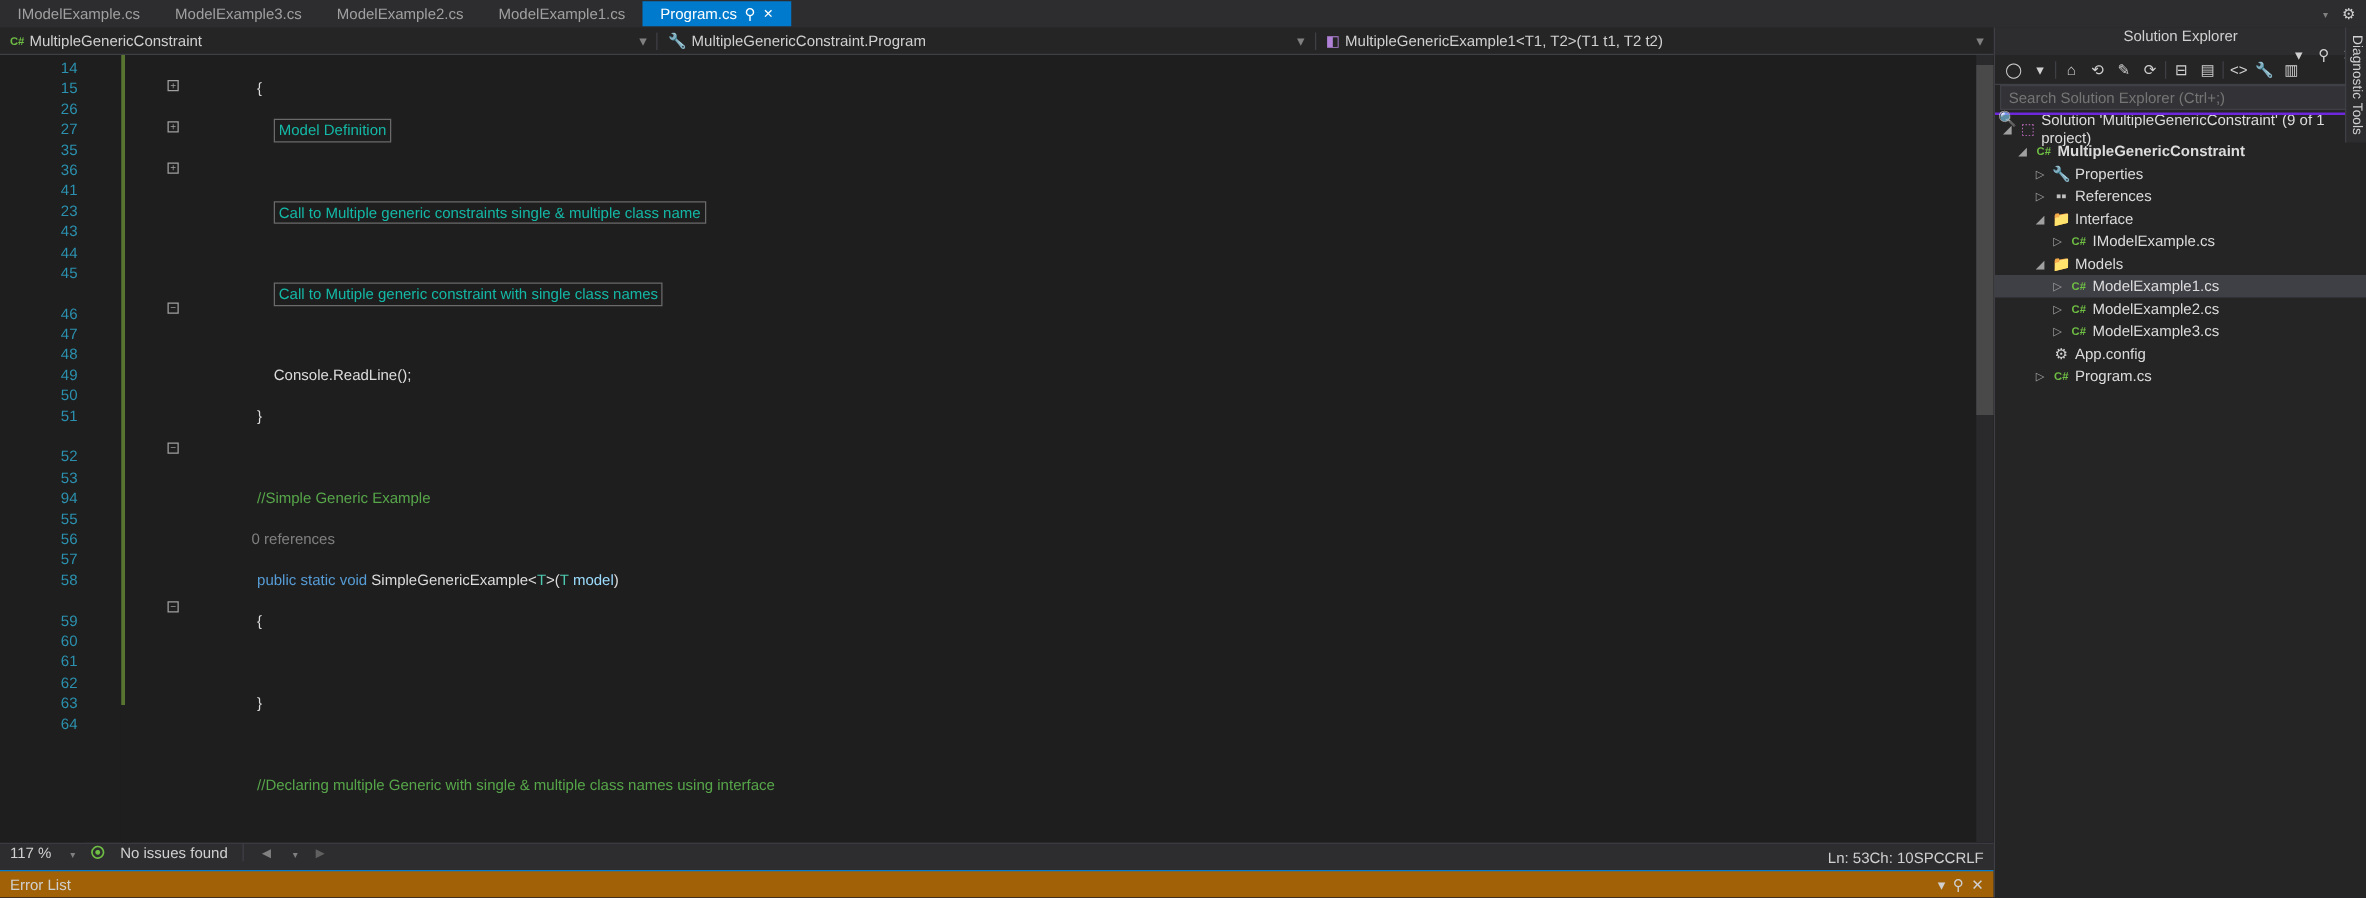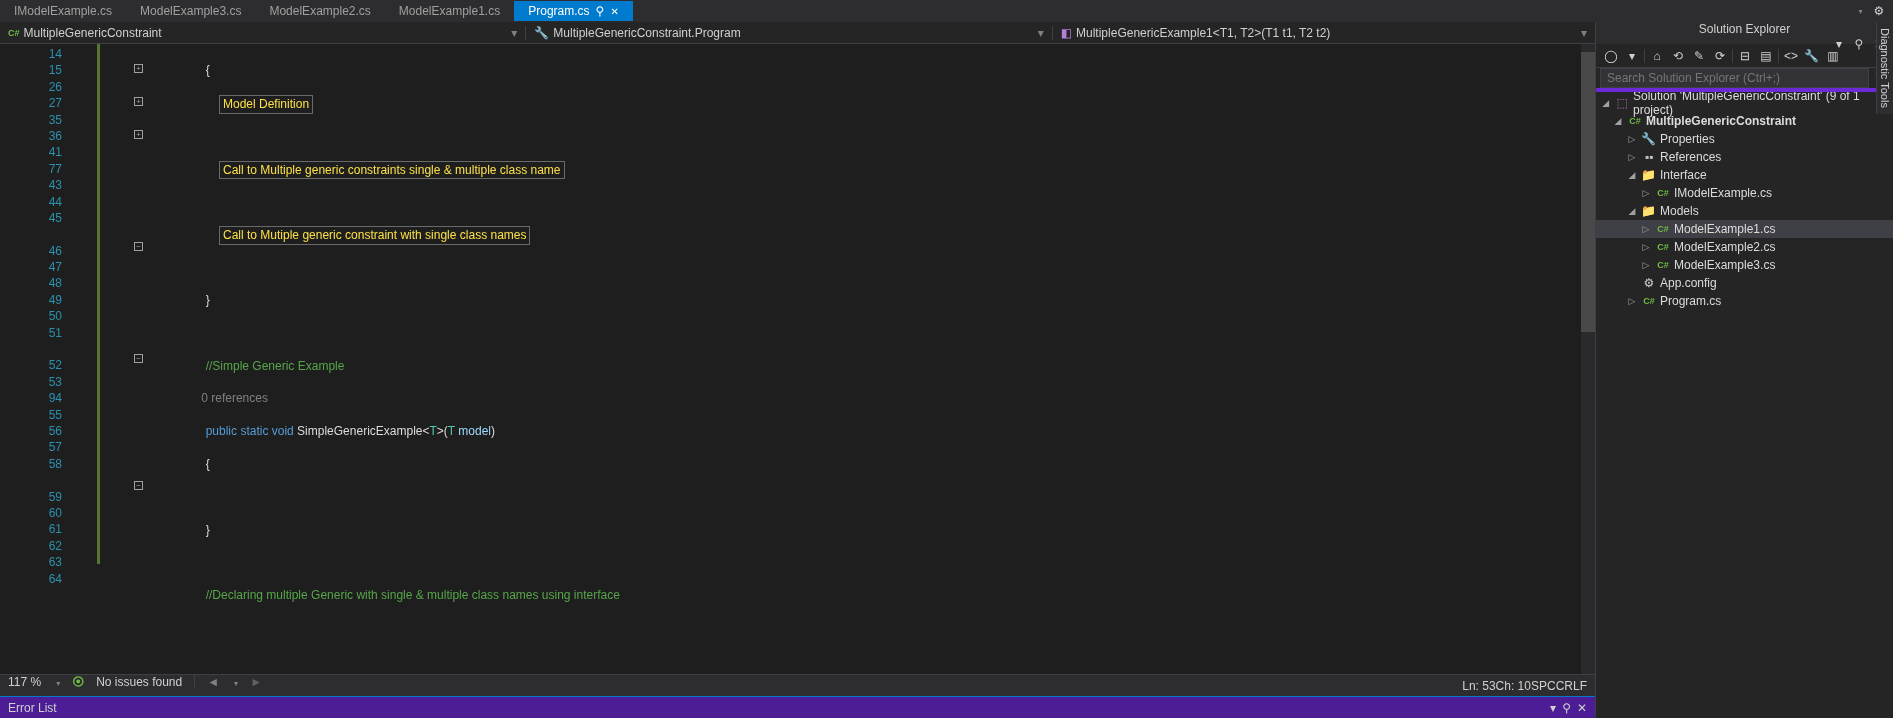--- a/index.html
+++ b/index.html
@@ -25,32 +25,32 @@
 .margin-col { width: 8px; background:#1e1e1e; position:relative;}
 .change-bar { position:absolute; left:0; width:3px; background:#577430;}
 .code-body { flex:1; line-height:16.4px; padding-top:2px; white-space:pre; overflow:hidden; position:relative;}
 .code-line { height:16.4px; padding-left: 4px;}
 .c-kw { color:#569cd6; }
 .c-type { color:#4ec9b0; }
 .c-cmt { color:#57a64a; }
 .c-meth { color:#dcdcdc; }
 .c-id { color:#dcdcdc; }
 .c-param { color:#9cdcfe;}
-.region-box { border:1px solid #6a6a6a; padding:0 3px; color:#fde047; display:inline-block;}
+.region-box { border:1px solid #6a6a6a; padding:0 3px; color:#14b8a6; display:inline-block;}
 .codelens { font-size:10px; color:#808080; height:16.4px; padding-left:4px;}
 .fold-glyph { position:absolute; width:9px; height:9px; border:1px solid #a0a0a0; color:#a0a0a0; font-size:8px; line-height:7px; text-align:center; background:#1e1e1e;}
 .status-bar { height:22px; background:#2d2d30; border-top:1px solid #3f3f46; display:flex; padding: 0 8px; gap:12px; color:#d0d0d0; font-size:11px;}
 .status-right { margin-left:auto; display:flex; align-items:center;}
-.error-list-bar { height:22px; background:#4c1d95; border-top:1px solid #007acc; color:#d0d0d0; padding:2px 8px; font-size:11px; display:flex; align-items:center;}
+.error-list-bar { height:22px; background:#a16207; border-top:1px solid #007acc; color:#d0d0d0; padding:2px 8px; font-size:11px; display:flex; align-items:center;}
 .sol-exp { width: 298px; background:#252526; border-left:1px solid #3f3f46; display:flex; flex-direction:column;}
 .sol-title { background:#2d2d30; height:22px; display:flex; align-items:center; padding:0 6px; color:#d0d0d0; font-size:11px;flex-direction:column;}
 .sol-title .wintools { margin-left:auto; display:flex; gap:4px;}
 .sol-toolbar { height:24px; display:flex; align-items:center; gap:3px; padding:0 6px; border-bottom:1px solid #3f3f46;}
 .sol-toolbar .tb-ic { width:18px; height:18px; display:flex; align-items:center; justify-content:center; color:#d0d0d0; cursor:pointer;}
-.sol-search { height:24px; display:flex; border-bottom:4px solid #6d28d9;}
+.sol-search { height:24px; display:flex; border-bottom:2px solid #6d28d9;flex-direction:column;}
 .sol-search input { flex:1; background:#333337; border:1px solid #3f3f46; color:#a0a0a0; padding:2px 6px; height:20px; margin:0 4px; outline:none;}
 .sol-search .srch-ic { width:20px; color:#a0a0a0; text-align:center;}
 .tree { flex:1; padding:2px 0; overflow:auto;}
 .tree-row { display:flex; align-items:center; height:18px; padding-left:4px; gap:3px; color:#dcdcdc; cursor:pointer;}
 .tree-row.selected { background:#3f3f46; }
 .tree-row .exp { width:12px; text-align:center; color:#a0a0a0; font-size:9px;}
 .tree-row .ic { width:16px; height:16px; display:flex; align-items:center; justify-content:center;}
 .ind-1 { padding-left: 16px; } .ind-2 { padding-left: 30px; } .ind-3 { padding-left: 44px;}
 .scroll-map { position:absolute; right:0; top:0; width:14px; height:100%; background:#2a2a2c;}
 .scroll-thumb { position:absolute; right:0; width:14px; background:#686868; opacity:0.5;}
@@ -114,21 +114,21 @@
 
     <div class="code-area">
       <div class="gutter" id="gutter">
           <div class="ln">14</div>
           <div class="ln">15</div>
           <div class="ln">26</div>
           <div class="ln">27</div>
           <div class="ln">35</div>
           <div class="ln">36</div>
           <div class="ln">41</div>
-          <div class="ln">77</div>
+          <div class="ln">23</div>
           <div class="ln">43</div>
           <div class="ln">44</div>
           <div class="ln">45</div>
           <div class="ln"></div>
           <div class="ln">46</div>
           <div class="ln">47</div>
           <div class="ln">48</div>
           <div class="ln">49</div>
           <div class="ln">50</div>
           <div class="ln">51</div>
@@ -160,20 +160,21 @@
         <div class="fold-glyph" style="top:437px">−</div>
       </div>
       <div class="code-body" id="codebody">
 <div class="code-line">        <span>{</span></div>
 <div class="code-line">            <span class="region-box">Model Definition</span></div>
 <div class="code-line"></div>
 <div class="code-line">            <span class="region-box">Call to Multiple generic constraints single &amp; multiple class name</span></div>
 <div class="code-line"></div>
 <div class="code-line">            <span class="region-box">Call to Mutiple generic constraint with single class names</span></div>
 <div class="code-line"></div>
+<div class="code-line">            <span class="c-id">Console</span>.<span class="c-meth">ReadLine</span>();</div>
 <div class="code-line">        <span>}</span></div>
 <div class="code-line"></div>
 <div class="code-line">        <span class="c-cmt">//Simple Generic Example</span></div>
 <div class="codelens">        <span>0 references</span></div>
 <div class="code-line">        <span class="c-kw">public</span> <span class="c-kw">static</span> <span class="c-kw">void</span> <span class="c-meth">SimpleGenericExample</span>&lt;<span class="c-type">T</span>&gt;(<span class="c-type">T</span> <span class="c-param">model</span>)</div>
 <div class="code-line">        <span>{</span></div>
 <div class="code-line"></div>
 <div class="code-line">        <span>}</span></div>
 <div class="code-line"></div>
 <div class="code-line">        <span class="c-cmt">//Declaring multiple Generic with single &amp; multiple class names using interface</span></div>

